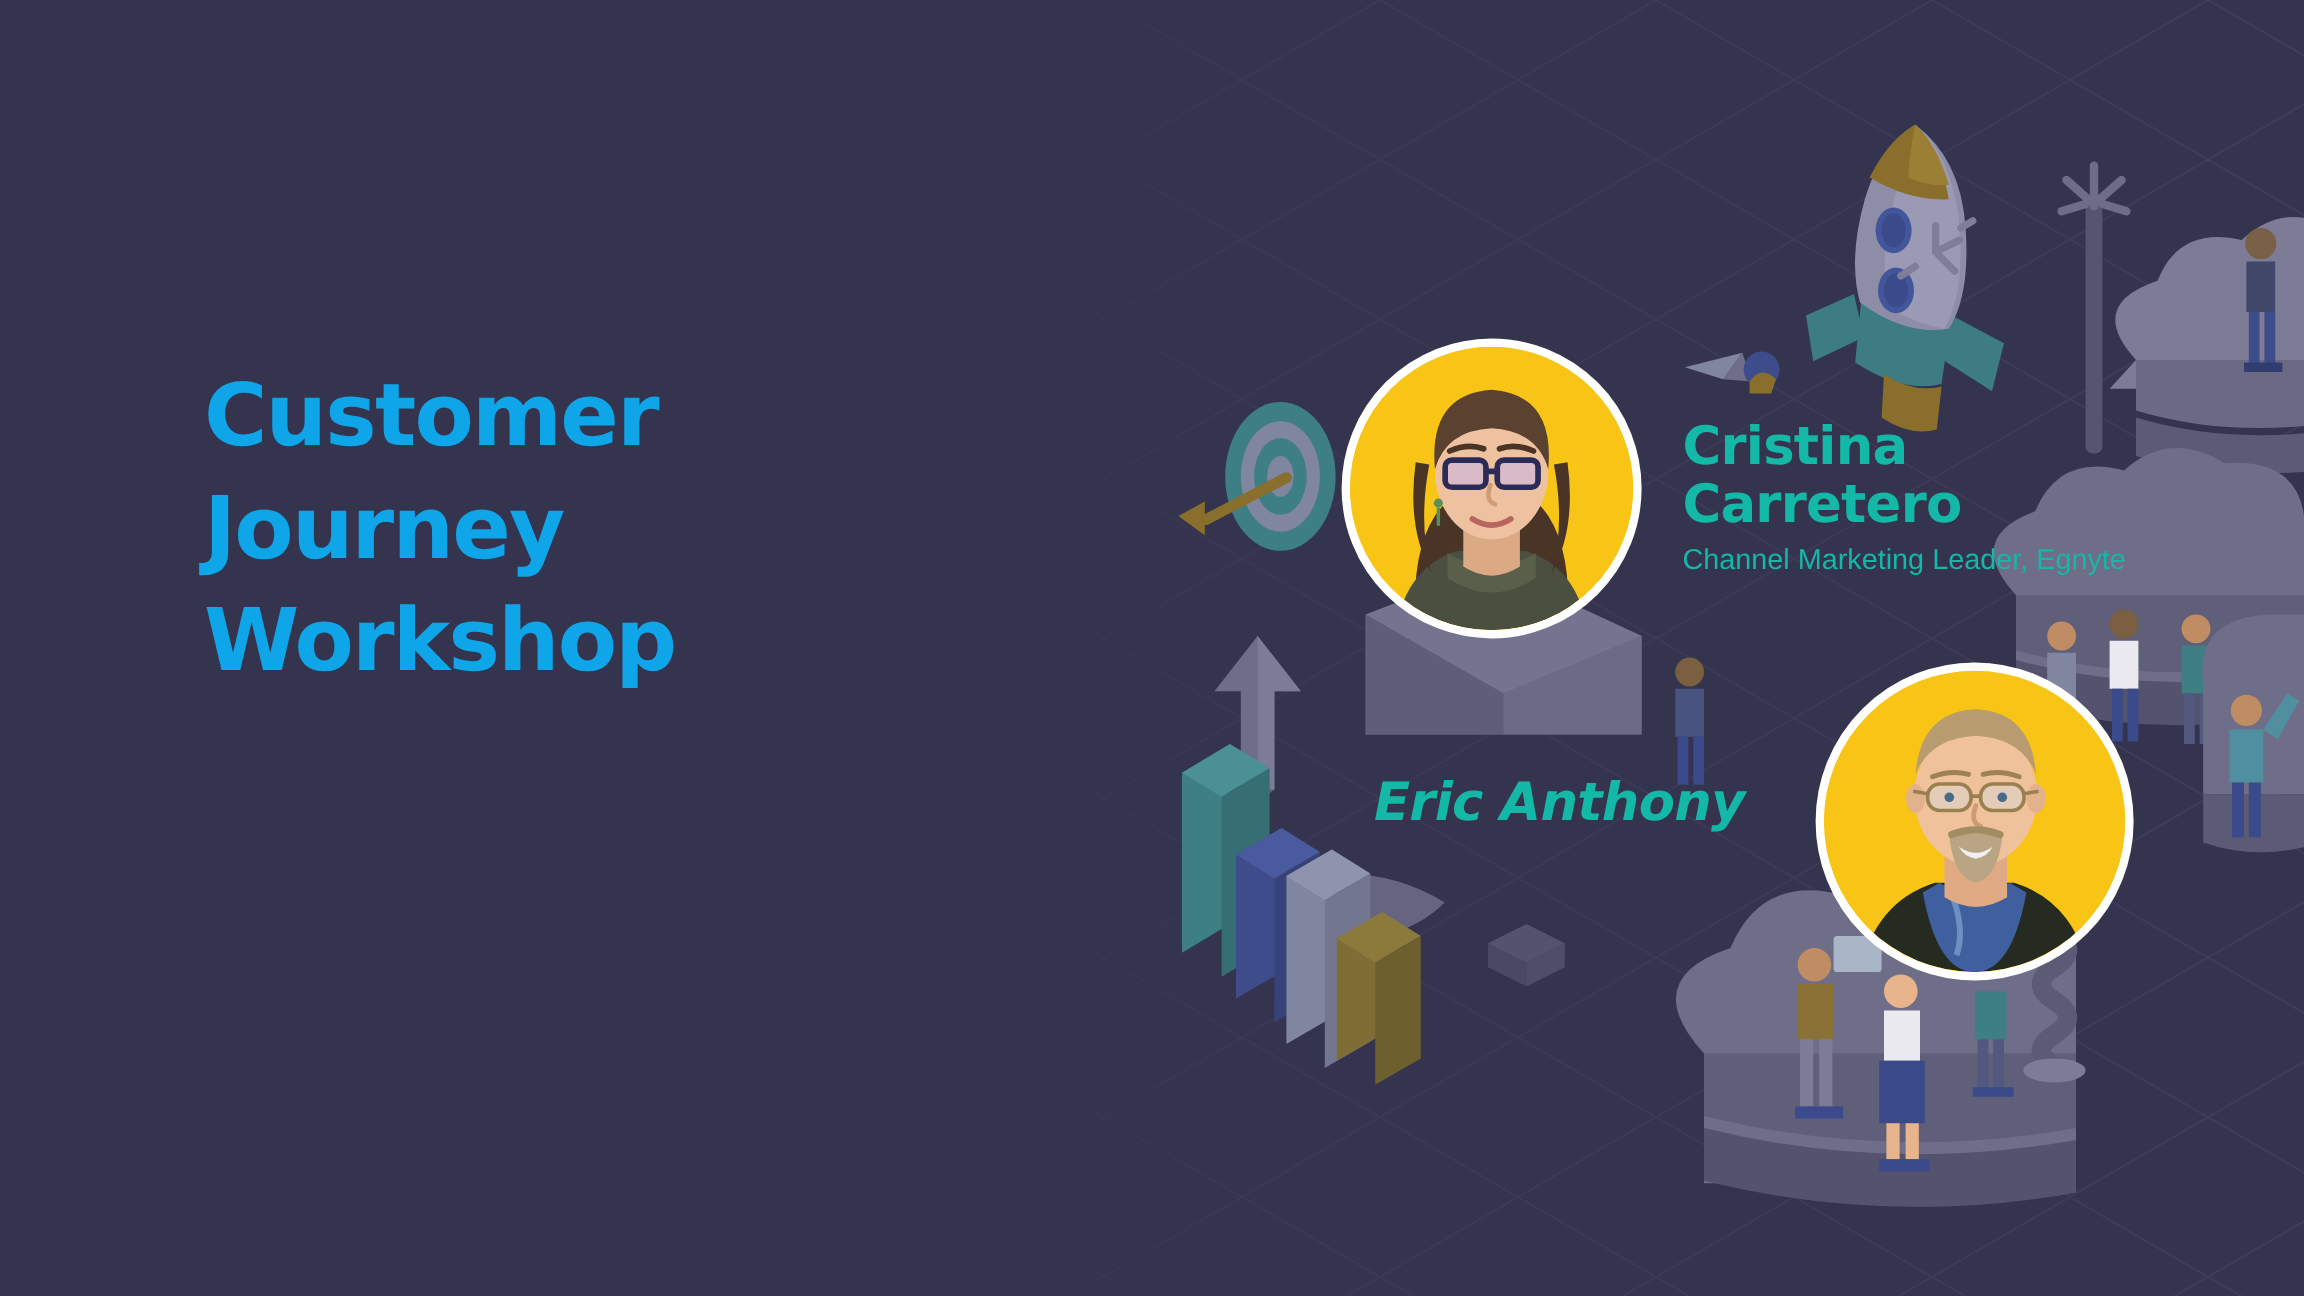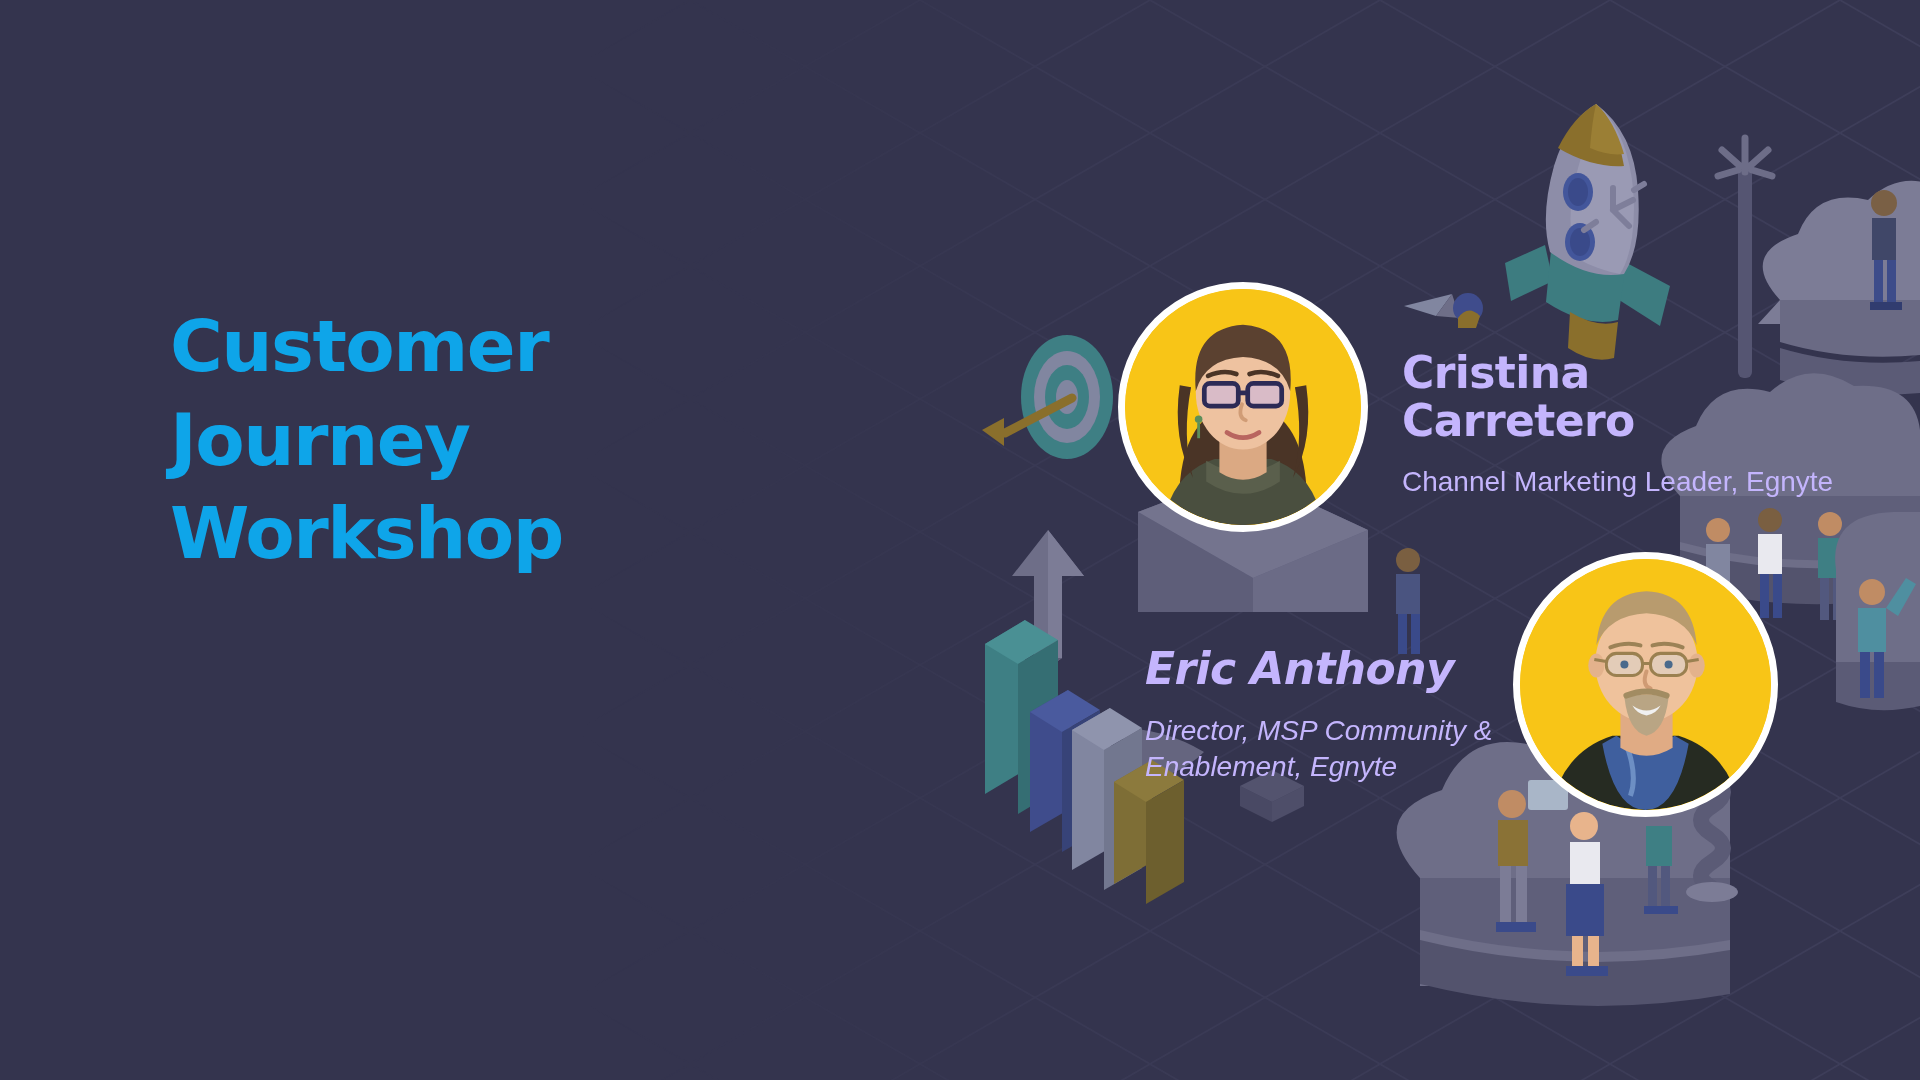--- a/index.html
+++ b/index.html
@@ -67,36 +67,36 @@
     position: absolute;
     inset: 0;
     border-radius: 50%;
     overflow: hidden;
   }
   .avatar-photo svg { display: block; width: 100%; height: 100%; }
 
   .speaker-text {
     position: absolute;
     z-index: 8;
-    color: #c4b5fd;
+    color: #14b8a6;
   }
   .speaker-name {
     font-family: "DejaVu Sans", "Liberation Sans", sans-serif;
     font-weight: bold;
     font-size: 44px;
     line-height: 1.08;
     letter-spacing: -0.6px;
     white-space: pre-line;
   }
   .speaker-role {
     font-family: "Liberation Sans", sans-serif;
     font-weight: normal;
-    font-size: 28px;
+    font-size: 24px;
     line-height: 1.30;
-    margin-top: 20px;
+    margin-top: 7px;
     white-space: pre-line;
   }
 
   #speaker-1-text { left: 1402px; top: 349px; }
   #speaker-2-text { left: 1145px; top: 645px; text-align: left; font-style: italic; }
 
   #speaker-1-avatar { left: 1118px; top: 282px; width: 250px; height: 250px; }
   #speaker-2-avatar { left: 1513px; top: 552px; width: 265px; height: 265px; }
 </style>
 </head>
@@ -357,22 +357,20 @@
   </div>
 
   <div id="speaker-1-text" class="speaker-text">
     <div class="speaker-name">Cristina
 Carretero</div>
     <div class="speaker-role">Channel Marketing Leader, Egnyte</div>
   </div>
 
   <div id="speaker-2-text" class="speaker-text">
     <div class="speaker-name">Eric Anthony</div>
-    <div class="speaker-role">Director, MSP Community &amp;
-Enablement, Egnyte</div>
   </div>
 
   <div id="speaker-2-avatar" class="avatar-ring">
     <div class="avatar-photo">
       <svg viewBox="0 0 250 250" preserveAspectRatio="xMidYMid slice">
         <rect width="250" height="250" fill="#f8c517"></rect>
 
         <path d="M30 250 q12 -58 62 -74 l66 0 q50 16 62 74 z" fill="#262b22"></path>
 
         <path d="M96 176 q29 22 58 0 l14 8 q-12 66 -43 66 q-31 0 -43 -66 z" fill="#3f5f9e"></path>

